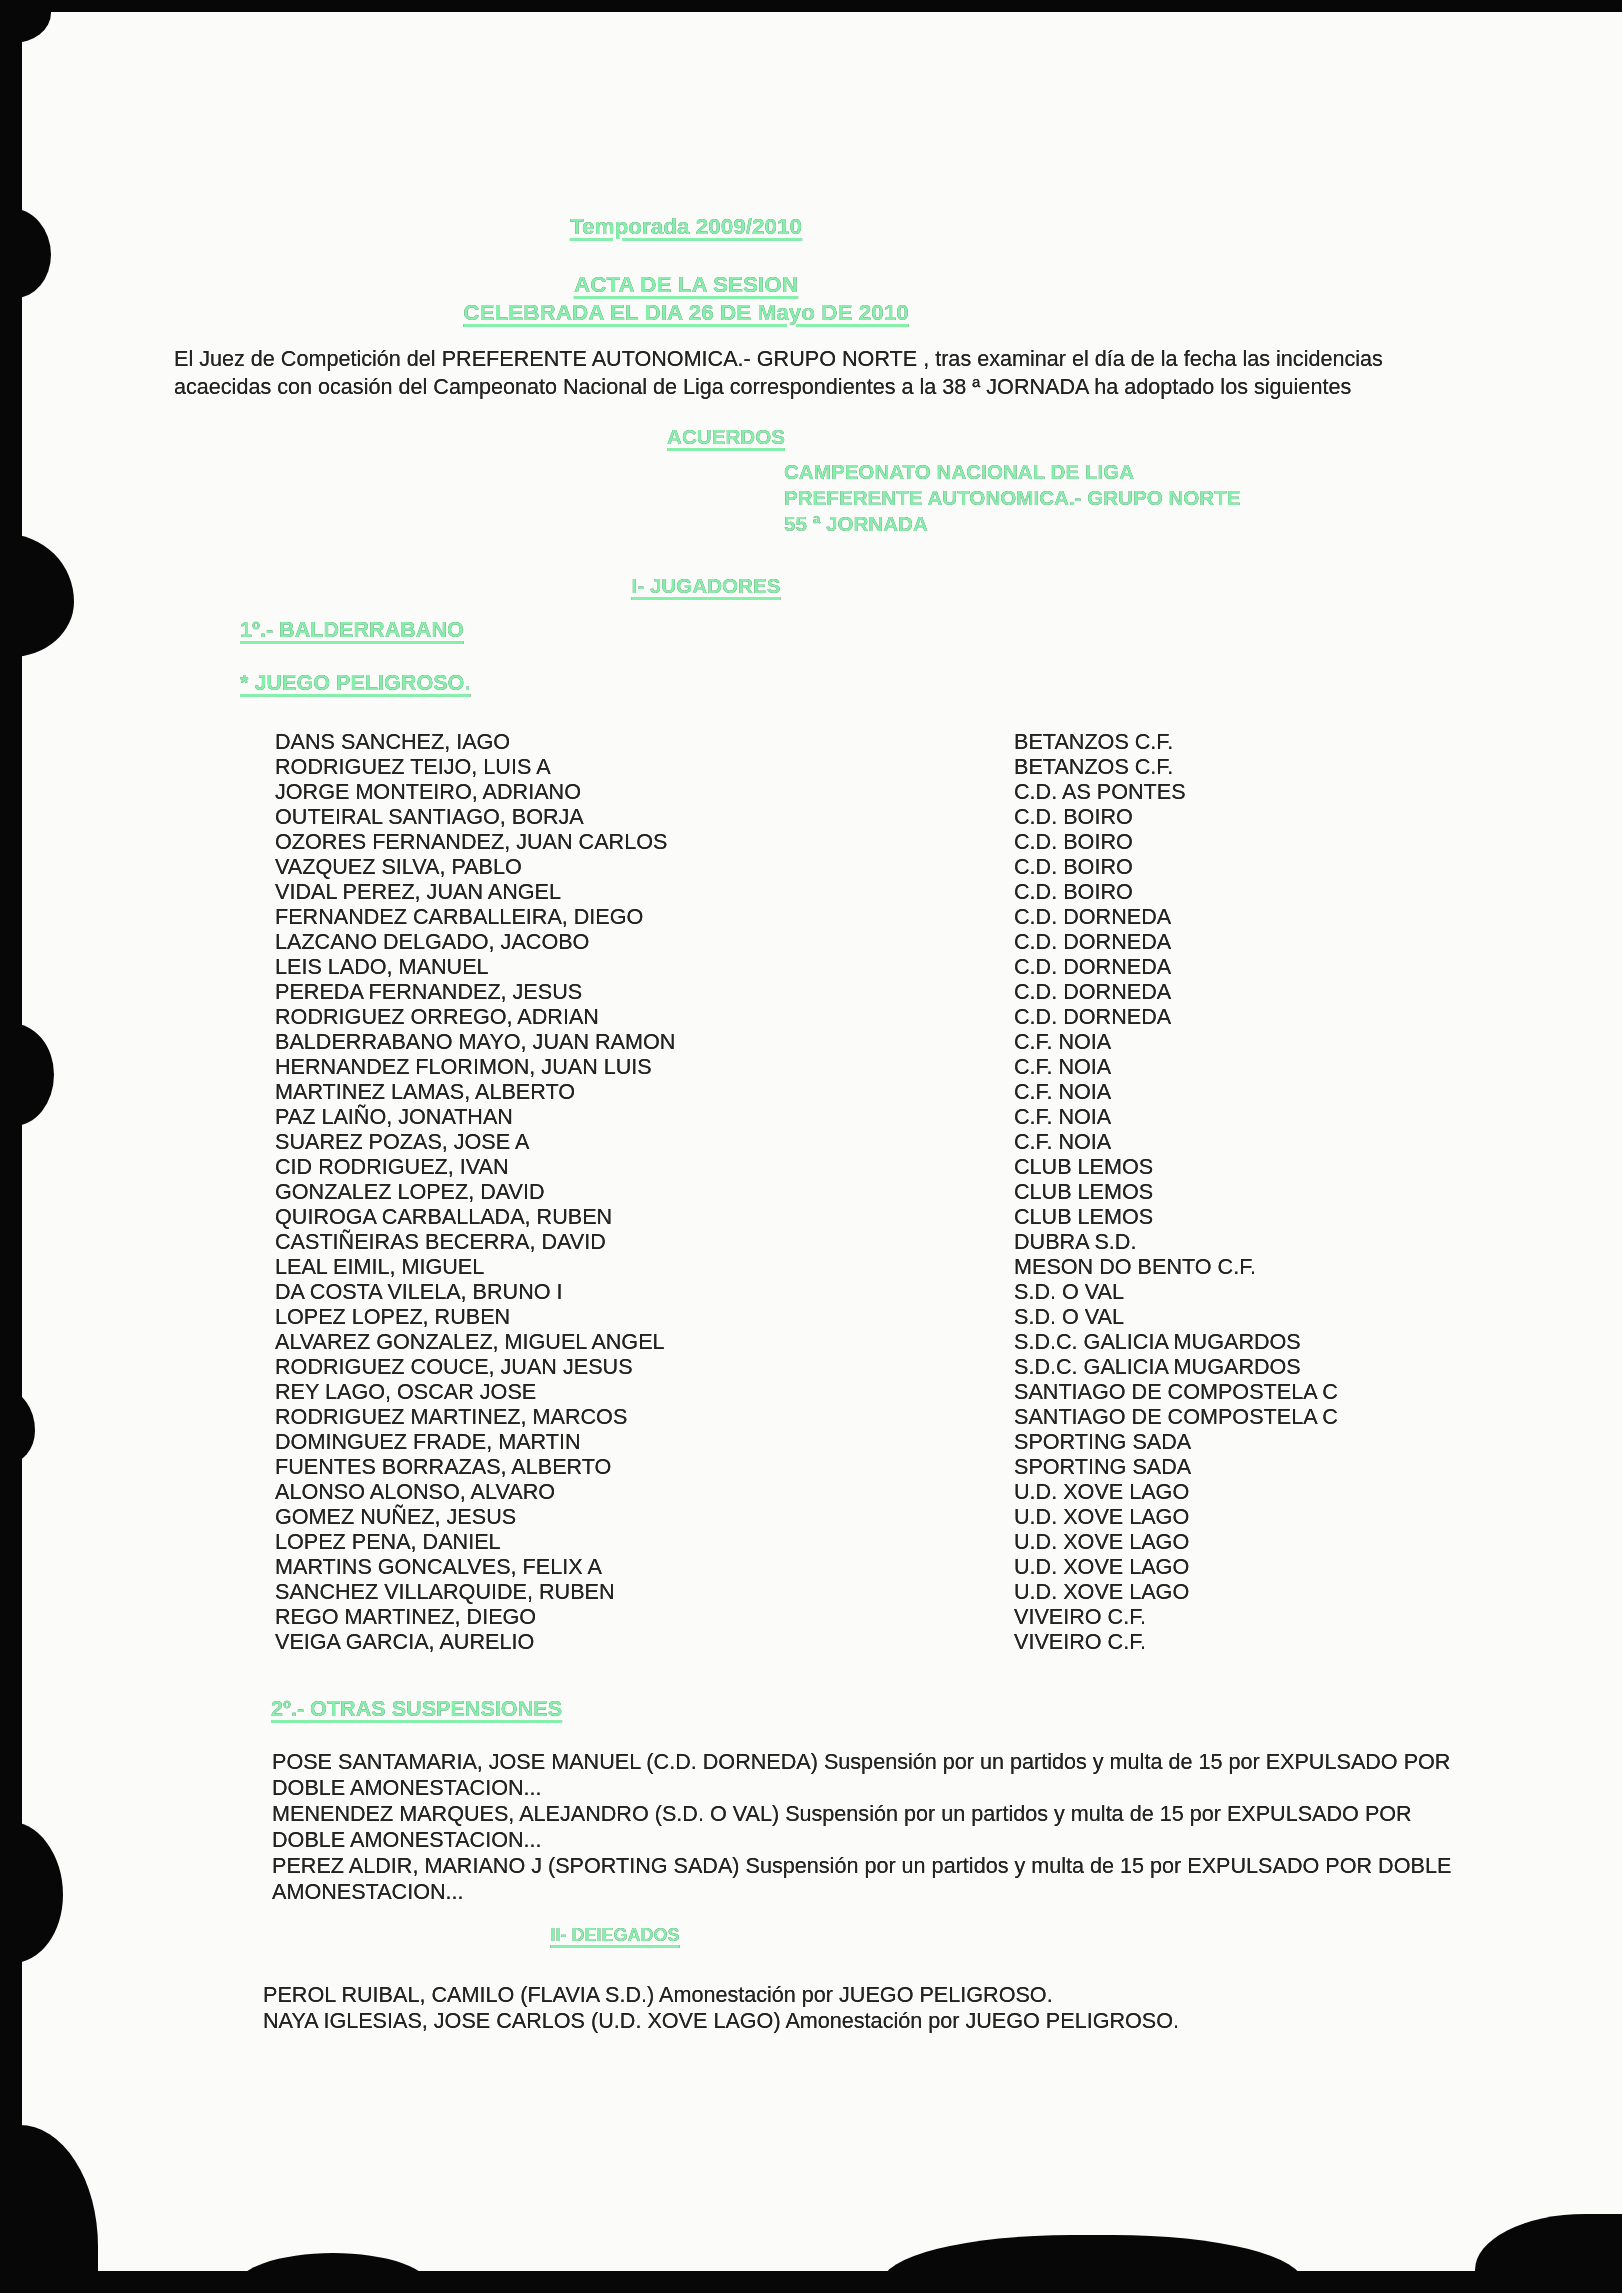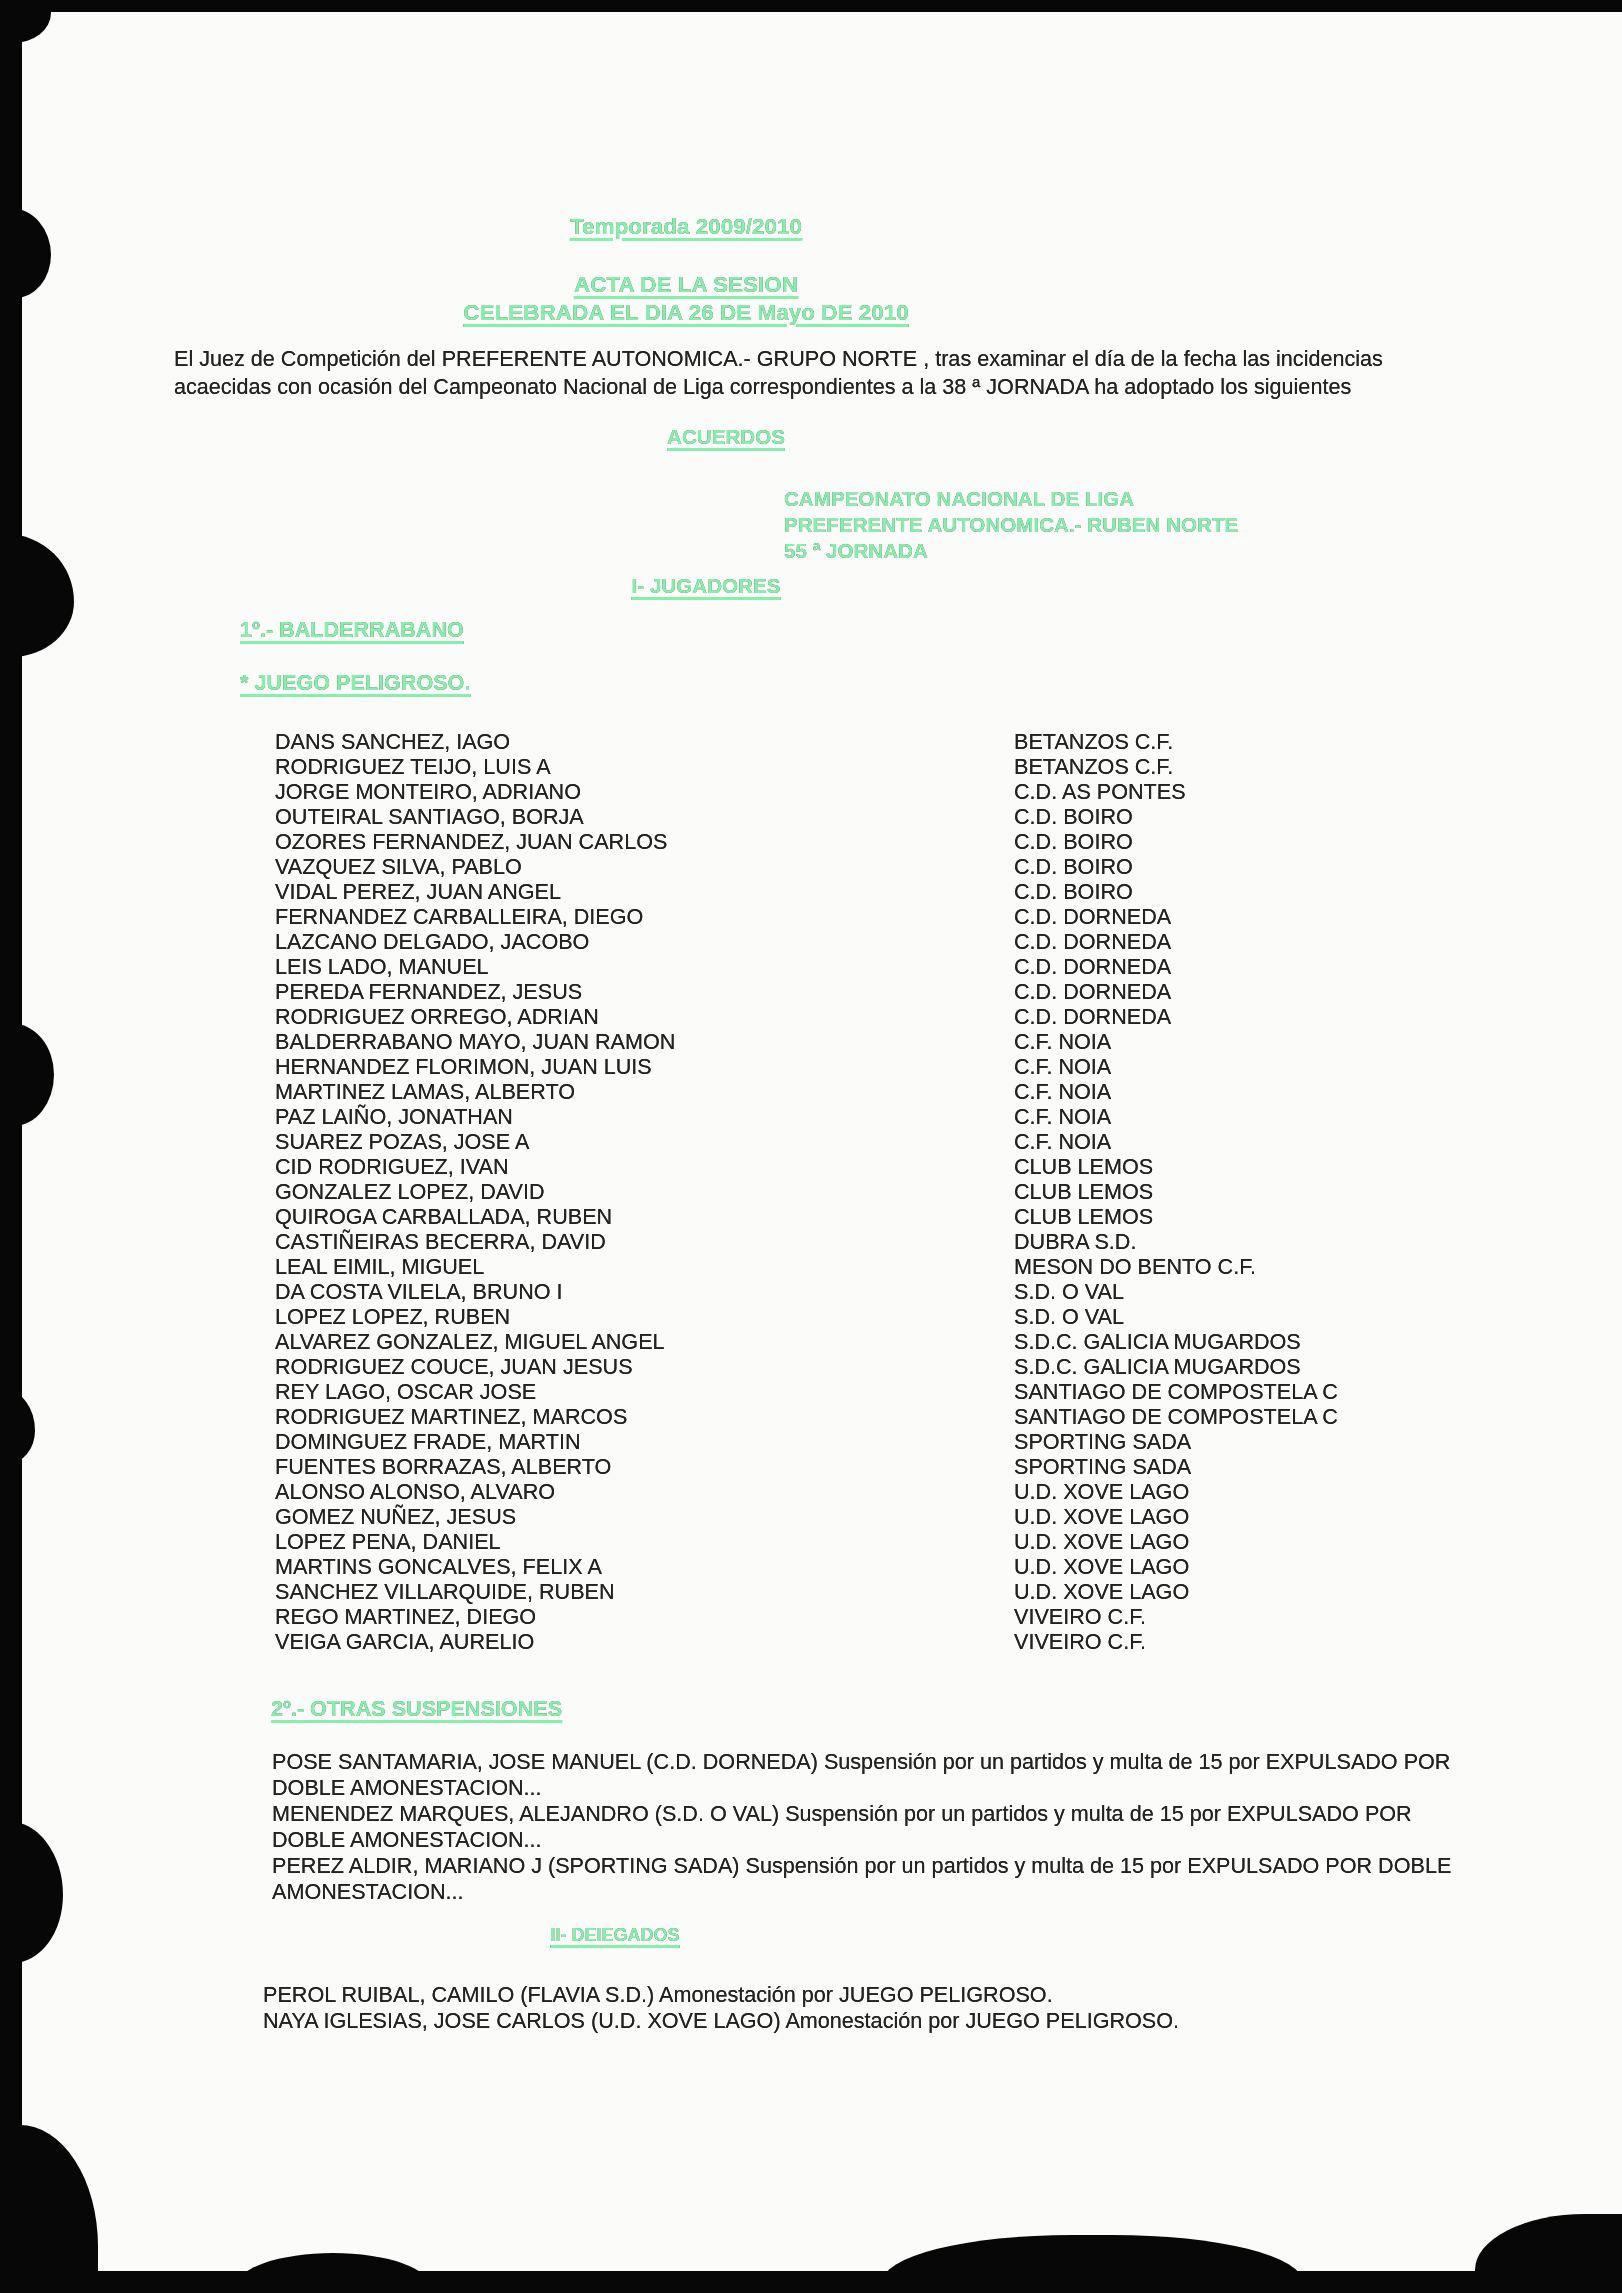--- a/index.html
+++ b/index.html
@@ -30,21 +30,21 @@
 
   .txt { position:absolute; color:#232323; text-shadow:0 0 0.5px rgba(25,25,25,.85); }
   .b { font-weight:bold; color:#86efac; }
   .u { text-decoration:underline; text-decoration-thickness:2.5px; text-underline-offset:3.9px; }
   .ctr { text-align:center; }
 
   .season   { left:196px; top:214px; width:980px; font-size:22.5px; }
   .acta     { left:196px; top:271px; width:980px; font-size:22.5px; line-height:28px; }
   .intro    { left:174px; top:345px; width:1333px; font-size:21.6px; line-height:28px; }
   .acuerdos { left:236px; top:425px; width:980px; font-size:20.6px; }
-  .champ    { left:784px; top:486px; width:510px; font-size:20.6px; line-height:26px; }
+  .champ    { left:784px; top:459px; width:510px; font-size:20.6px; line-height:26px; }
   .jugadores{ left:216px; top:574px; width:980px; font-size:20.6px; }
   .amon     { left:240px; top:617px; font-size:21.6px; }
   .juego    { left:240px; top:670px; font-size:21.6px; }
   .plist    { left:275px; top:729px; width:1235px; font-size:21.6px; }
   .prow     { display:flex; height:25px; line-height:25px; }
   .pname    { width:739px; }
   .otras    { left:231px; top:1696px; font-size:21.6px;margin-left:40px; }
   .susp     { left:272px; top:1749px; width:1274px; font-size:21.6px; line-height:26px; }
   .deleg-h  { left:125px; top:1925px; width:980px; font-size:18px; }
   .deleg    { left:263px; top:1982px; width:1274px; font-size:21.6px; line-height:26px; }
@@ -64,21 +64,21 @@
 
   <div class="txt intro">
     <div>El Juez de Competición del PREFERENTE AUTONOMICA.- GRUPO NORTE , tras examinar el día de la fecha las incidencias</div>
     <div>acaecidas con ocasión del Campeonato Nacional de Liga correspondientes a la 38 ª JORNADA ha adoptado los siguientes</div>
   </div>
 
   <div class="txt acuerdos ctr b u">ACUERDOS</div>
 
   <div class="txt champ">
     <div class="b">CAMPEONATO NACIONAL DE LIGA</div>
-    <div class="b">PREFERENTE AUTONOMICA.- RUBEN NORTE</div>
+    <div class="b">PREFERENTE AUTONOMICA.- GRUPO NORTE</div>
     <div class="b">55 ª JORNADA</div>
   </div>
 
   <div class="txt jugadores ctr b u">I- JUGADORES</div>
 
   <div class="txt amon b u">1º.- BALDERRABANO</div>
 
   <div class="txt juego b u">* JUEGO PELIGROSO.</div>
 
   <div class="txt plist">

